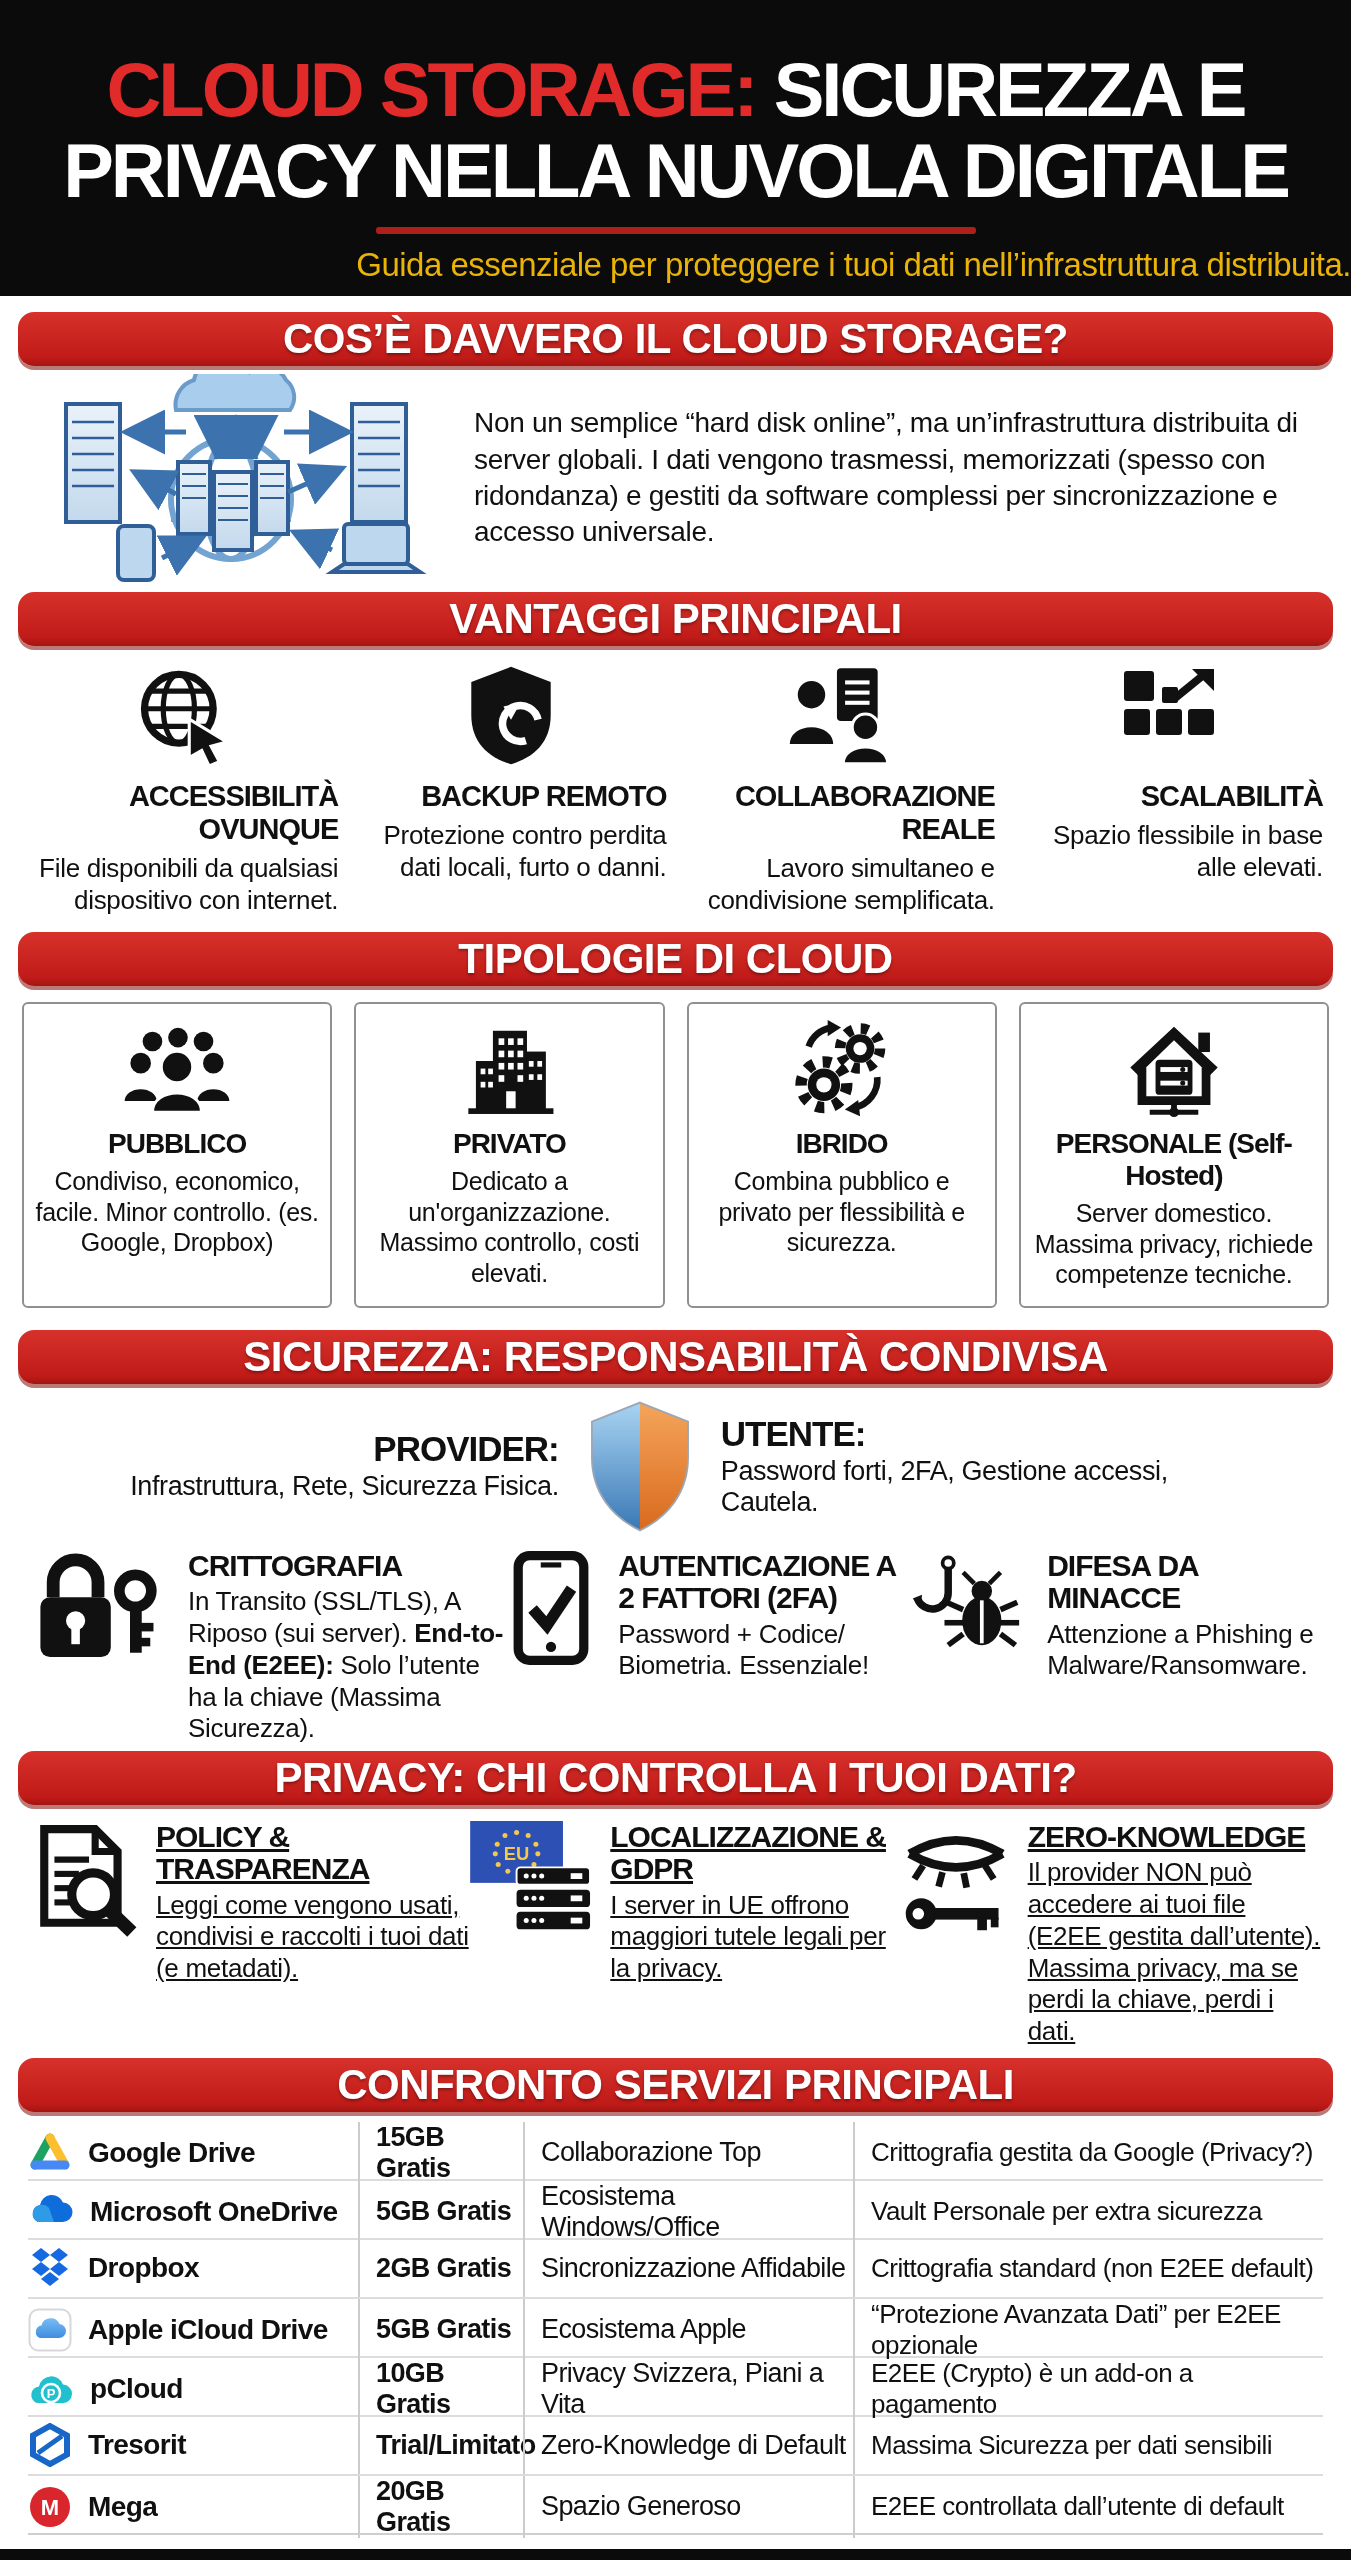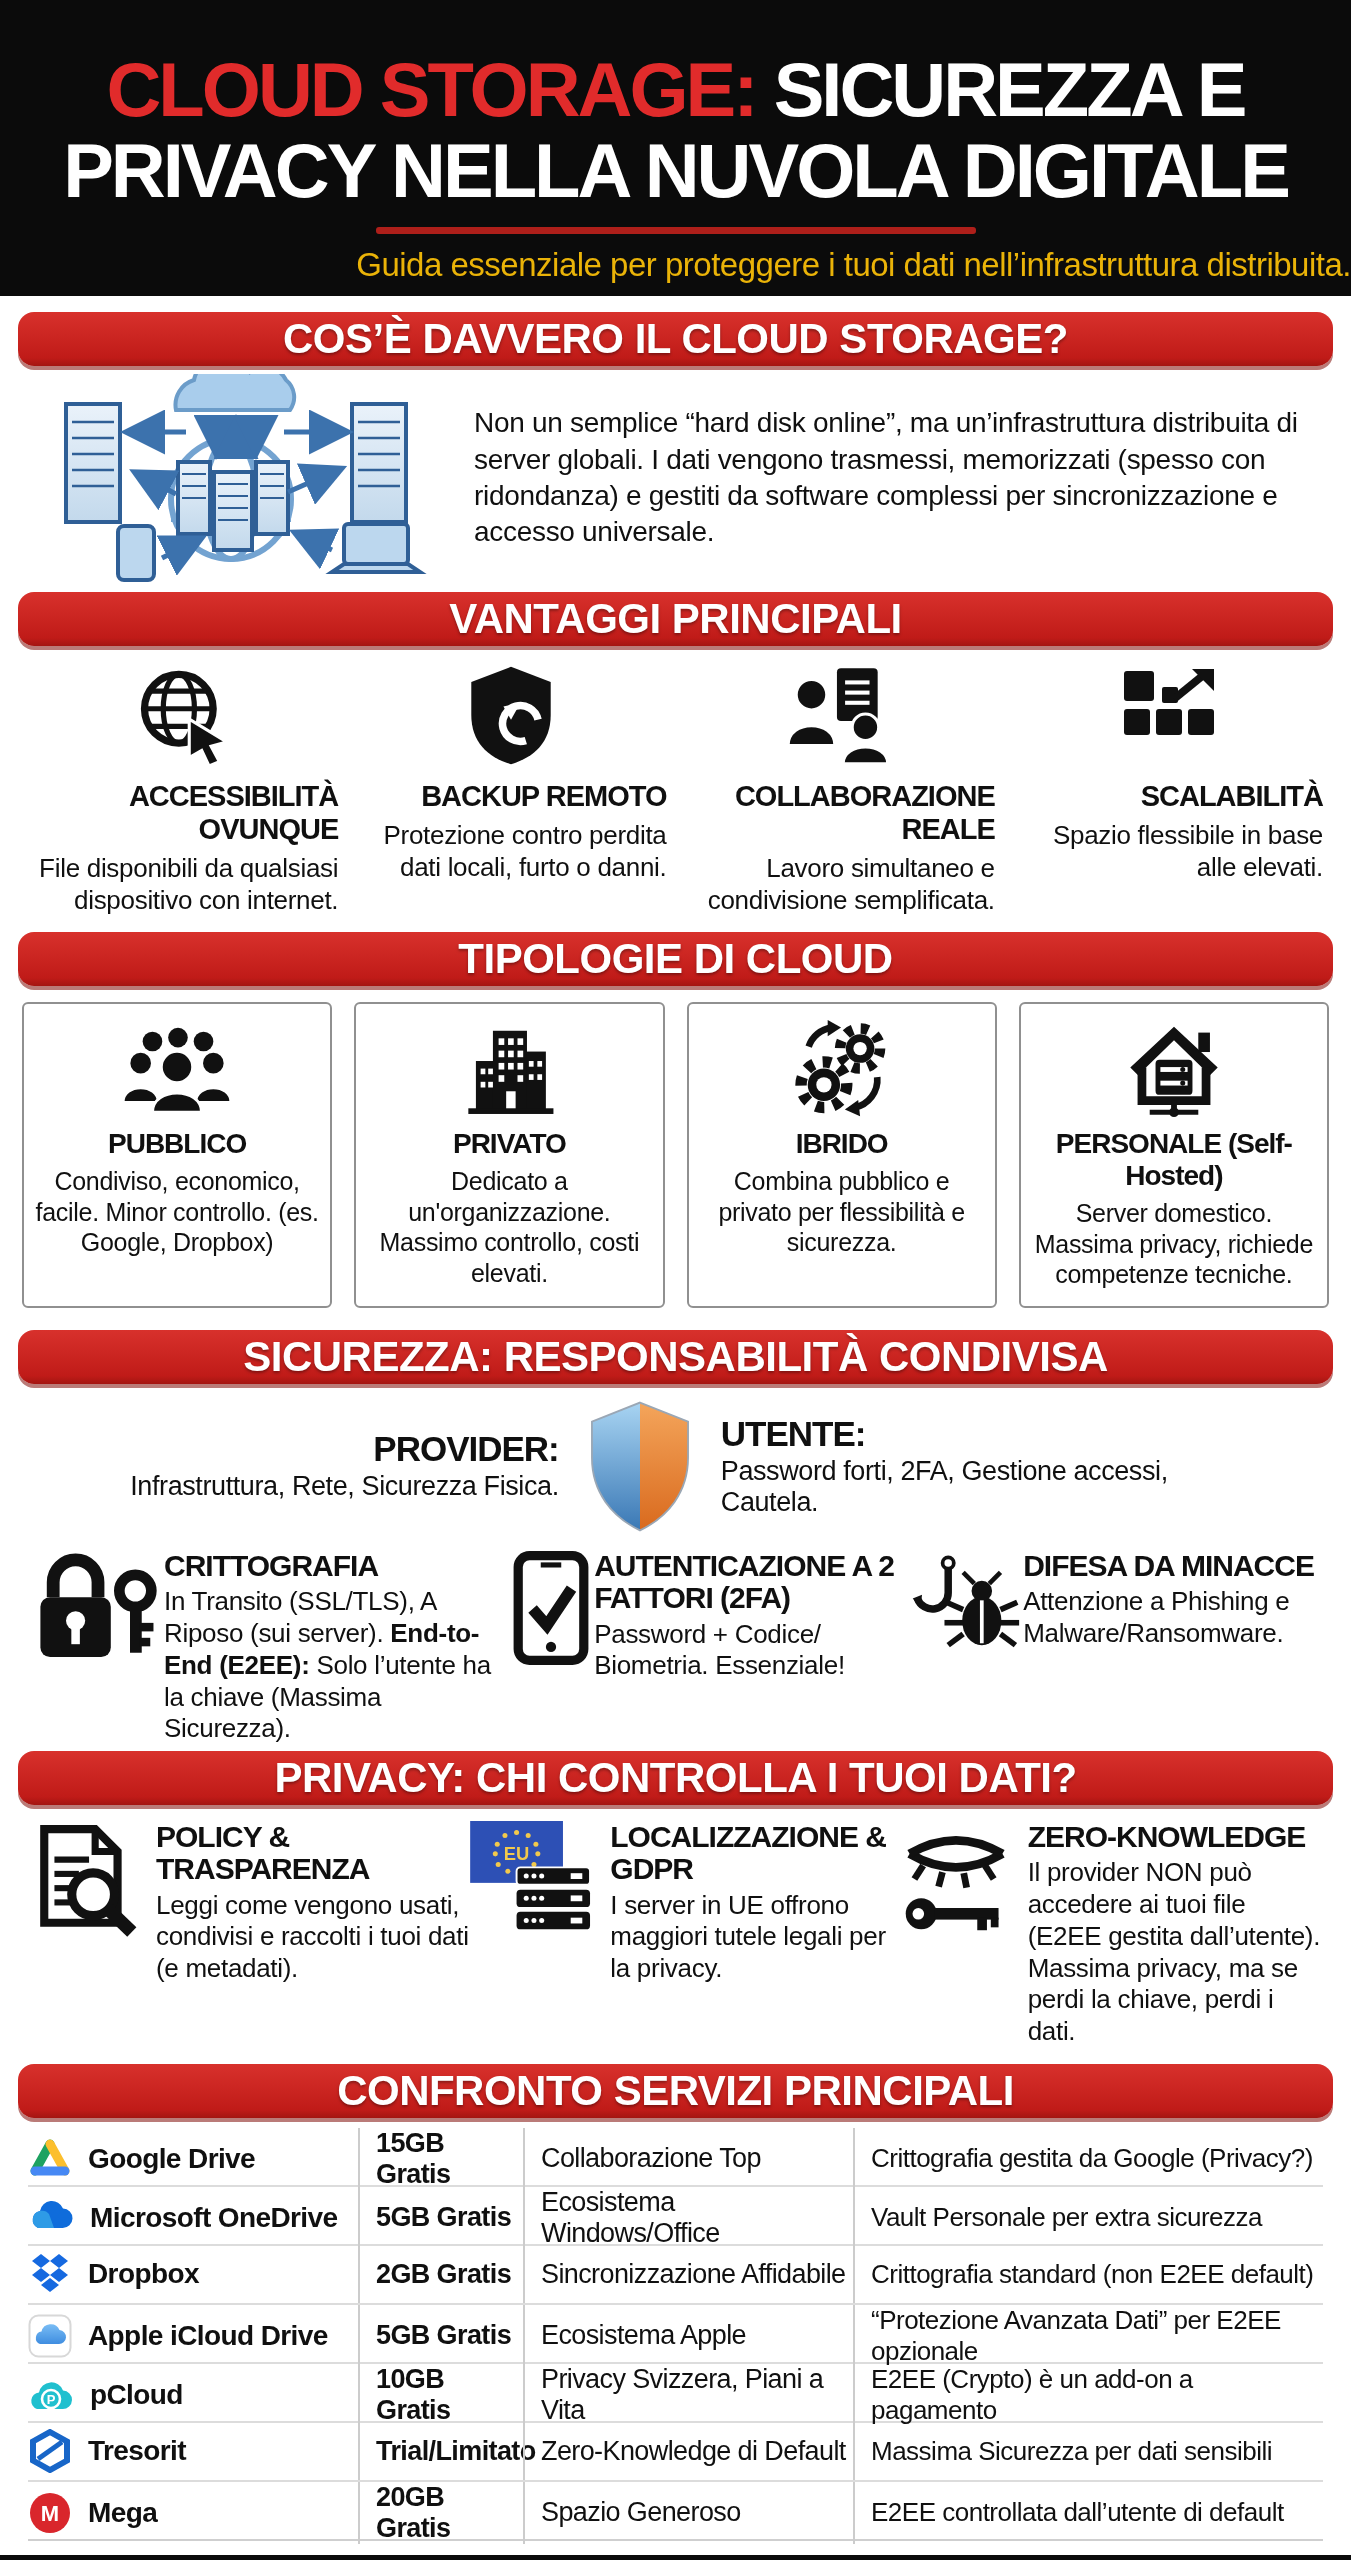--- a/index.html
+++ b/index.html
@@ -43,27 +43,27 @@
   .card-icon{height:100px;display:flex;align-items:center;justify-content:center;margin-bottom:8px;}
   .card-title{font-weight:bold;font-size:28px;letter-spacing:-1px;}
   .card-text{font-size:25px;line-height:1.22;margin-top:6px;letter-spacing:-0.3px;}
   
   .share-row{display:flex;align-items:center;justify-content:center;gap:26px;margin:14px 0 6px 0;}
   .share-left{text-align:right;max-width:430px;}
   .share-right{text-align:left;max-width:500px;}
   .share-label{font-weight:bold;font-size:35px;letter-spacing:-1px;}
   .share-text{font-size:27px;letter-spacing:-0.4px;margin-top:2px;}
   .sec-grid{display:grid;grid-template-columns:37% 31% 32%;padding:10px 30px 6px 34px;}
-  .sec-item{display:flex;gap:2px;align-items:flex-start;}
+  .sec-item{display:flex;gap:26px;align-items:flex-start;}
   .sec-item .ic{flex:0 0 auto;}
   .sec-title{font-weight:bold;font-size:30px;letter-spacing:-1px;line-height:1.08;}
   .sec-text{font-size:26px;line-height:1.22;margin-top:4px;letter-spacing:-0.3px;}
   .sec-text b{font-weight:bold;}
   
-  .priv-grid{display:grid;grid-template-columns:34% 33% 33%;padding:16px 26px 16px 30px;}
+  .priv-grid{display:grid;grid-template-columns:34% 33% 33%;padding:16px 26px 10px 30px;text-decoration:underline;}
   .priv-item{display:flex;gap:14px;align-items:flex-start;}
   
   .table{margin:10px 28px 0 28px;}
   .trow{
     display:grid;grid-template-columns:330px 165px 330px 1fr;
     align-items:center;height:57px;border-bottom:2px solid #dcdcdc;
   }
   .trow:last-child{border-bottom:2px solid #cfcfcf;}
   .cell{display:flex;align-items:center;height:100%;}
   .cell.sep{border-left:2px solid #cccccc;padding-left:16px;}

